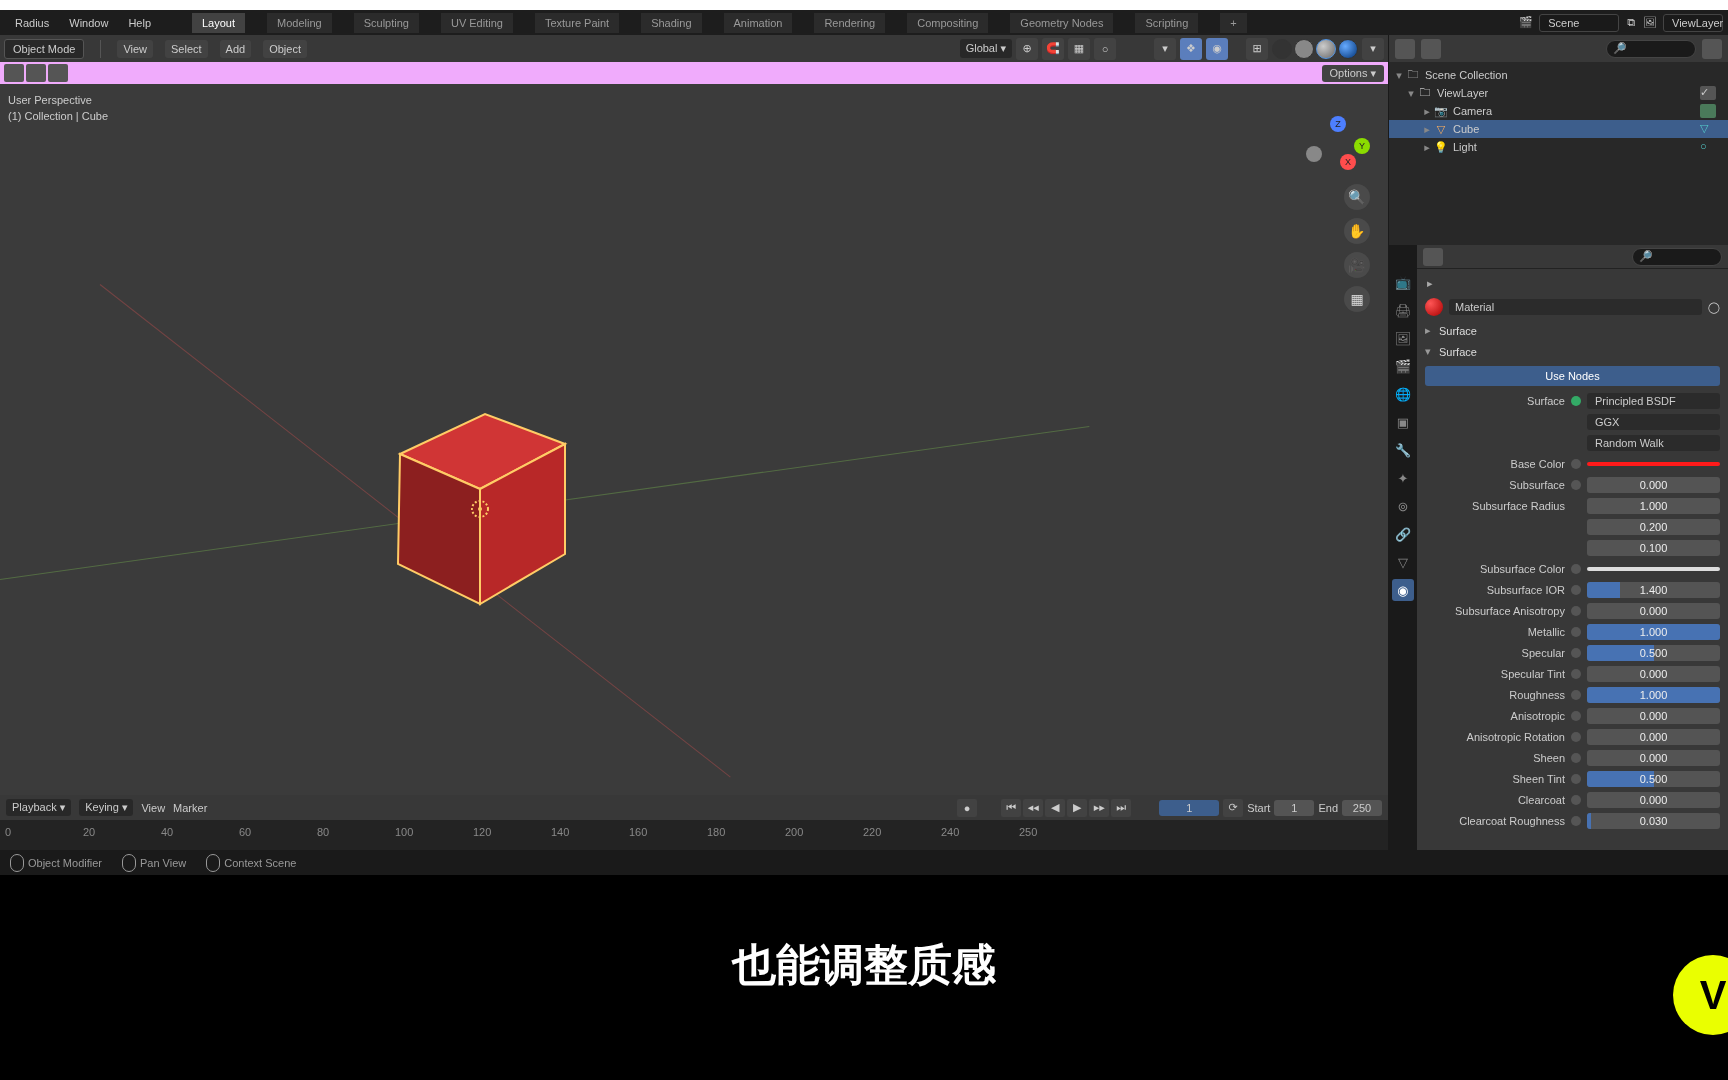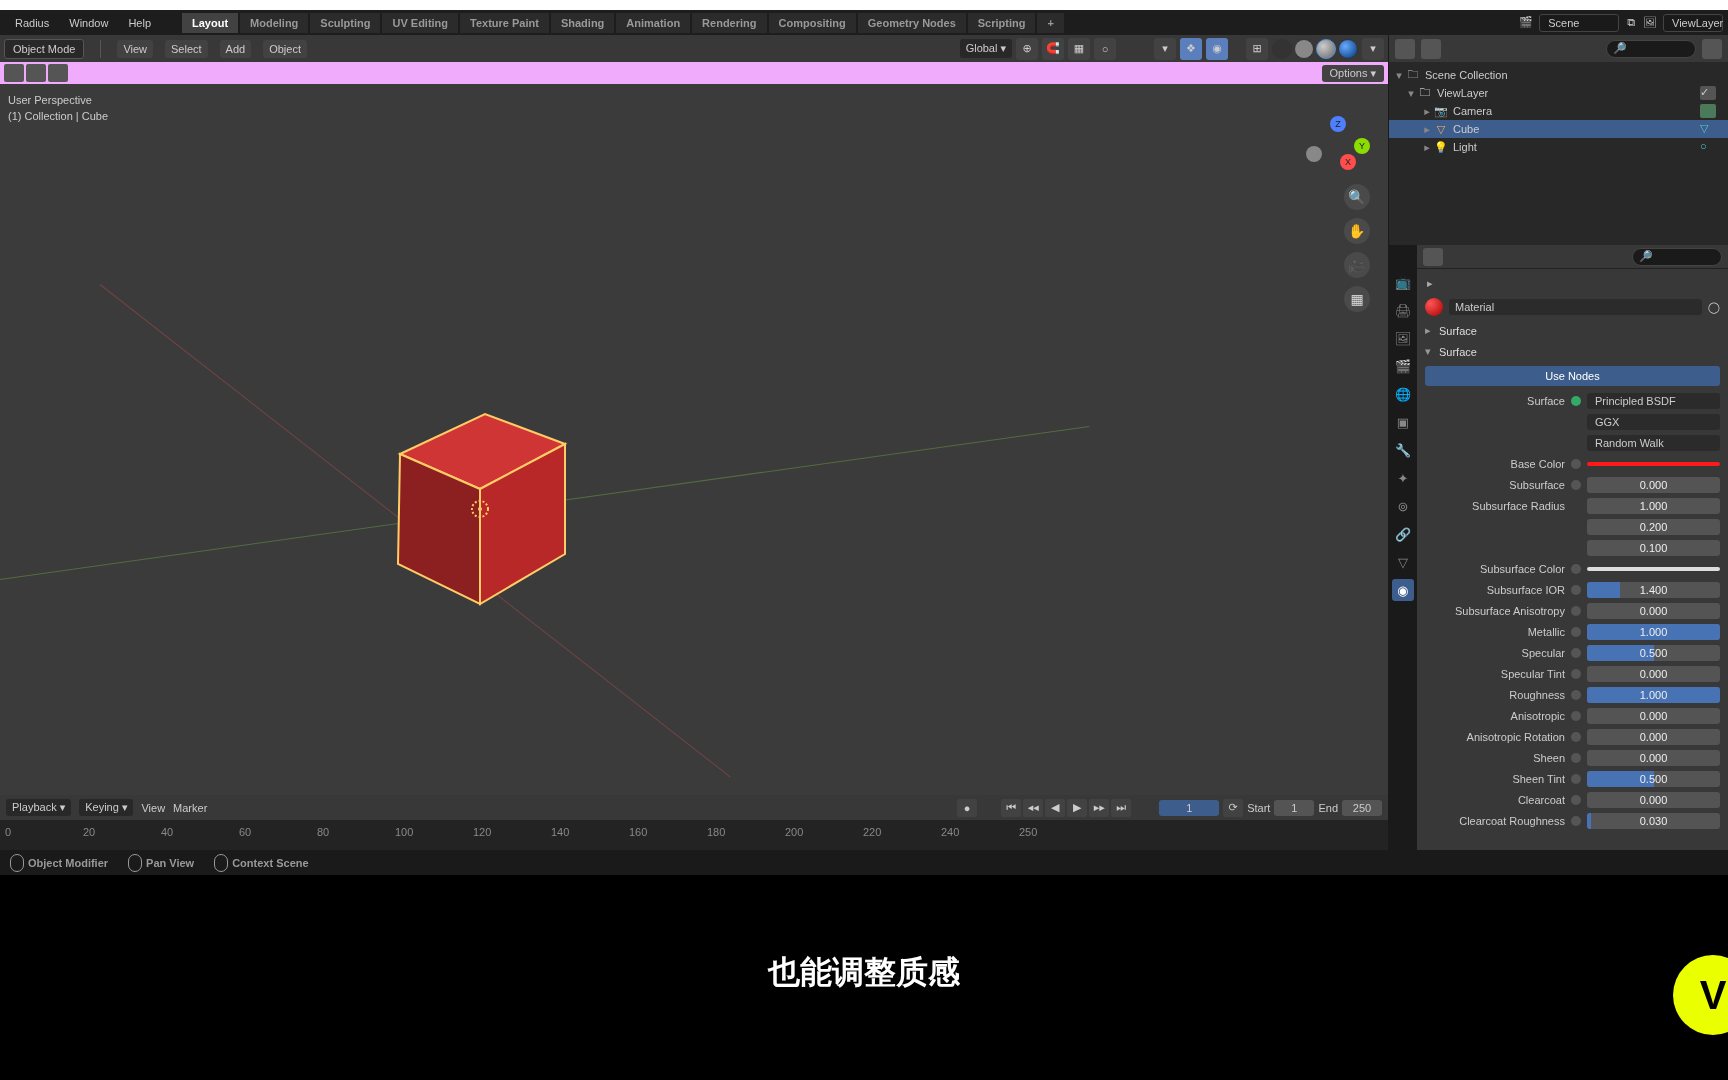--- a/index.html
+++ b/index.html
@@ -1,20 +1,20 @@
 <!DOCTYPE html>
 <html><head>
 <meta charset="utf-8">
 <style>
 * { margin:0; padding:0; box-sizing:border-box; font-family:Arial,sans-serif; font-size:11px; user-select:none; }
 body { background:#000; width:1728px; height:1080px; overflow:hidden; position:relative; }
 .titlebar { height:10px; background:#fff; }
 .topbar { height:25px; background:#1d1d1d; display:flex; align-items:center; color:#ccc; padding:0 5px; }
 .topbar .menu-item { padding:0 10px; cursor:pointer; }
-.topbar .ws-tab { padding:4px 10px; background:#2b2b2b; margin:0 1px; color:#999; cursor:pointer;font-weight:bold; }
+.topbar .ws-tab { padding:4px 10px; background:#2b2b2b; margin:0 11px; color:#999; cursor:pointer; }
 .topbar .ws-tab.active { background:#424242; color:#fff; }
 .topbar .scene { margin-left:auto; display:flex; align-items:center; gap:6px;}
 .topbar .scene-field { background:#1a1a1a; border:1px solid #444; padding:2px 8px; width:80px; color:#ccc; border-radius:3px; }
 .topbar .vl-field { background:#1a1a1a; border:1px solid #444; padding:2px 8px; width:60px; color:#ccc; border-radius:3px;}
 .main { display:flex; height:815px; }
 .viewport-col { flex:1; display:flex; flex-direction:column; }
 .vp-header { height:27px; background:#383838; display:flex; align-items:center; color:#ccc; padding:10px 4px; gap:12px; }
 .vp-header .mode-sel { background:#282828; border:1px solid #555; padding:3px 8px; border-radius:3px; }
 .vp-header .sep { width:1px; height:18px; background:#555; margin:0 4px;}
 .vp-header .hdbtn { padding:3px 6px; background:#424242; border-radius:3px; cursor:pointer; }
@@ -75,23 +75,23 @@
 .tl-head { height:25px; background:#383838; display:flex; align-items:center; padding:0 6px; gap:8px; color:#ccc;}
 .tl-head .mode { background:#282828; padding:2px 6px; border-radius:3px;}
 .tl-head .transport { margin-left:auto; display:flex; gap:2px;}
 .tl-head .tbtn { width:20px; height:18px; background:#424242; border-radius:2px; cursor:pointer; display:flex; align-items:center; justify-content:center; color:#ccc;}
 .tl-head .frame-fields { margin-left:20px; display:flex; gap:4px; align-items:center;}
 .tl-head .ff { background:#545454; padding:2px 8px; border-radius:3px; min-width:40px; text-align:center;}
 .tl-head .ff.cur { background:#3d5e8c; min-width:60px;}
 .tl-ruler { flex:1; background:#232323; position:relative; color:#888; font-size:10px;}
 .tl-ruler .tick { position:absolute; top:6px; }
 .statusbar { height:25px; background:#1a1a1a; display:flex; align-items:center; padding:0 10px; gap:20px; color:#999;}
-.statusbar .hint { display:flex; align-items:center; gap:4px;font-weight:bold;}
+.statusbar .hint { display:flex; align-items:center; gap:4px;}
 .statusbar .mouseicon { width:14px; height:18px; border:1px solid #999; border-radius:7px; }
-.subtitle { position:absolute; left:50%; bottom:85px; transform:translateX(-50%); font-size:32px; color:#fff; font-weight:bold; text-shadow:2px 2px 4px #000;}
+.subtitle { position:absolute; left:50%; bottom:85px; transform:translateX(-50%); font-size:44px; color:#fff; font-weight:bold; text-shadow:2px 2px 4px #000;}
 .watermark { position:absolute; right:-25px; bottom:45px; width:80px; height:80px; border-radius:50%; background:#eaff00; display:flex; align-items:center; justify-content:center; font-size:40px; font-weight:bold; color:#000;}
 .red-line { position:absolute; width:800px; height:1px; background:rgba(200,80,80,.4); transform-origin:left center;}
 .green-line { position:absolute; width:1100px; height:1px; background:rgba(120,180,80,.4); transform-origin:left center;}
 </style>
 </head>
 <body>
 
 <div class="titlebar"></div>
 
 <div class="topbar">

